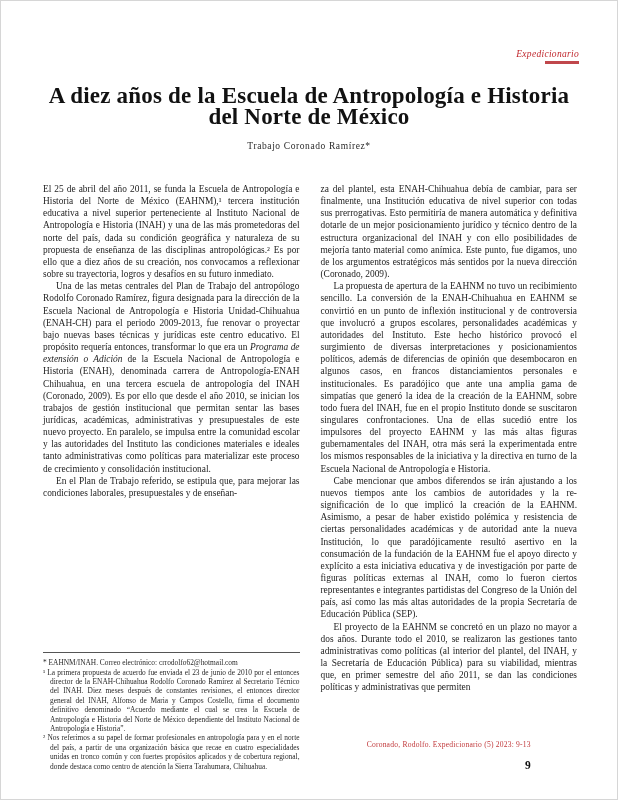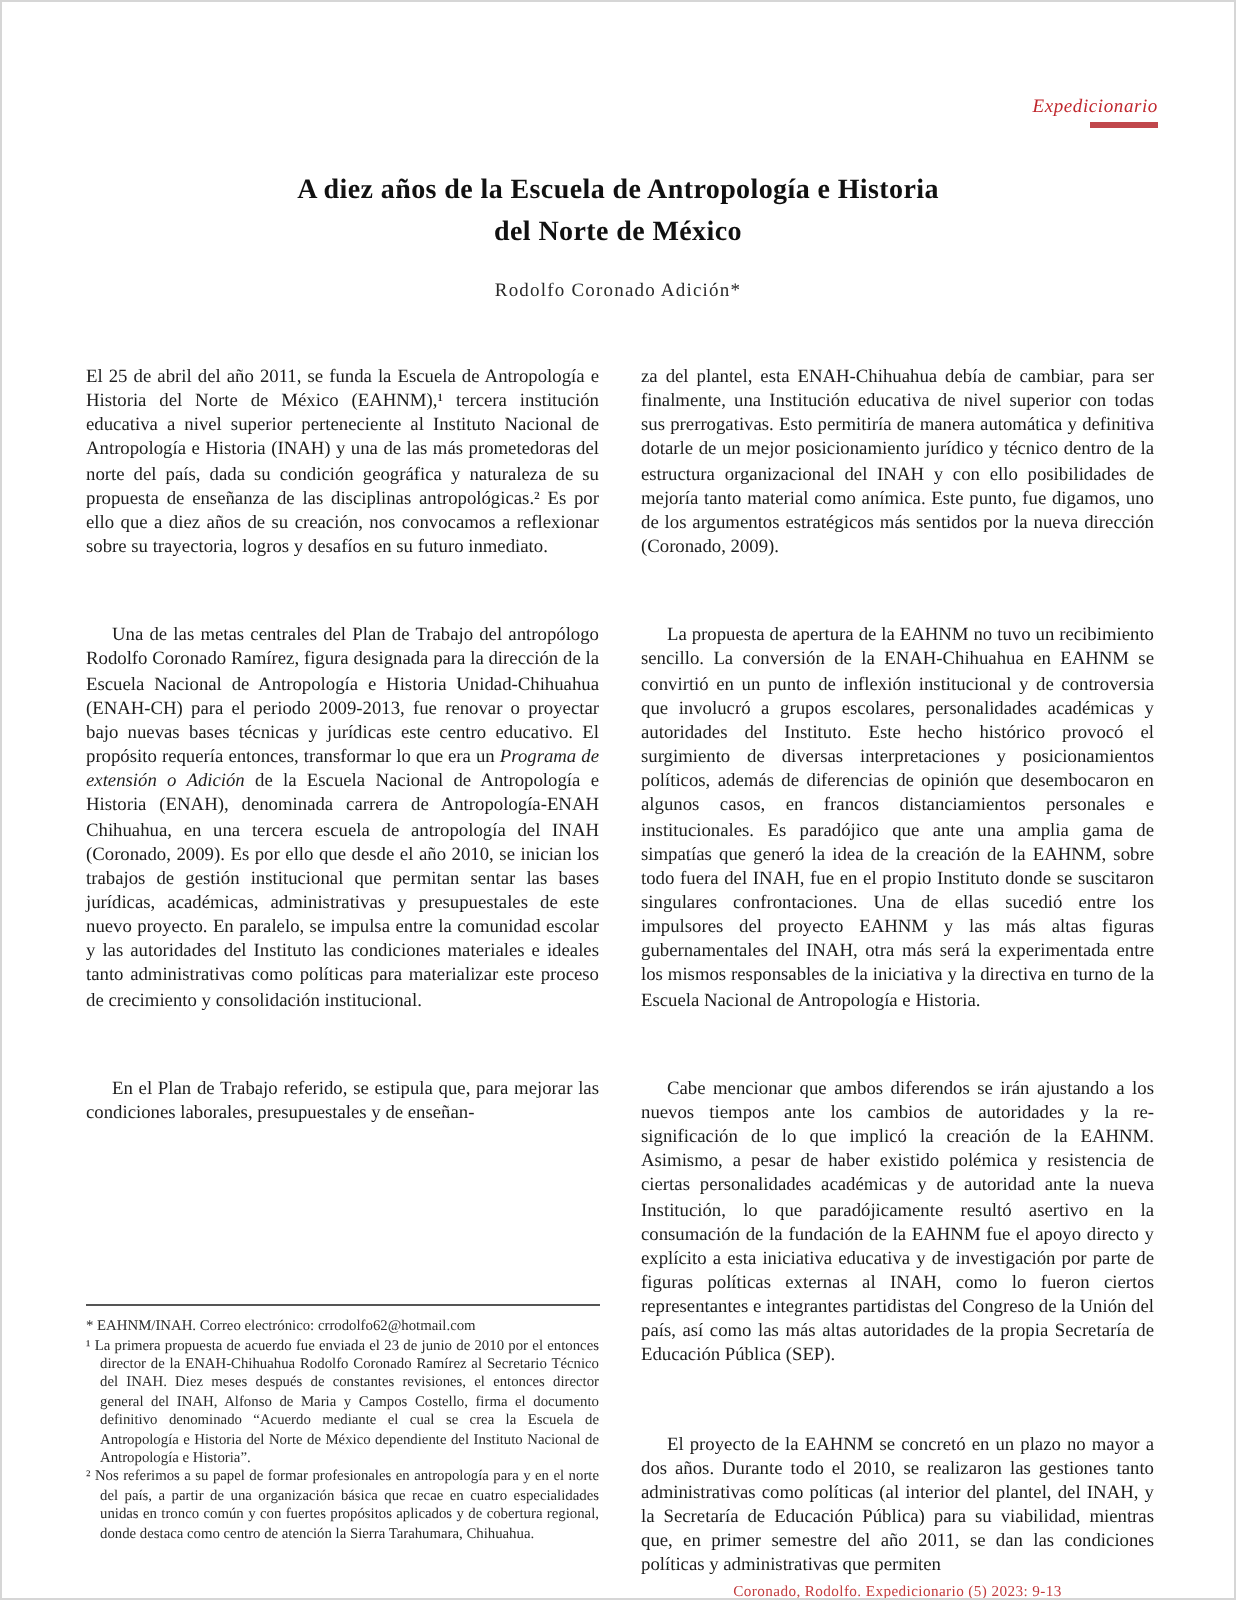--- a/index.html
+++ b/index.html
@@ -29,41 +29,41 @@
   .logo-subline{
     margin-top:1px;
     margin-left:auto;
     width:34px;height:3px;
     background:#b5272d;
     opacity:.85;
   }
   
   .header{position:absolute;top:84px;left:0;right:0;text-align:center;}
   .title{
-    font-size:14px;font-weight:bold;color:#111;
+    font-size:23px;font-weight:bold;color:#111;
     line-height:21px;letter-spacing:.2px;margin:0;
   }
   .author{
     margin-top:14px;
     font-size:9.5px;color:#2a2a2a;letter-spacing:.6px;
   }
   
   .columns{
     position:absolute;top:182px;left:42px;right:40px;bottom:28px;
     display:flex;gap:21px;
   }
   .col{
     flex:1 1 0;min-width:0;
     display:flex;flex-direction:column;
     font-size:9.4px;line-height:12.15px;
     text-align:justify;
     align-items:center;
   }
   .col p{margin:0;}
-  .col p.indent{text-indent:13px;margin-top:32px;}
+  .col p.indent{text-indent:13px;}
   .ital{font-style:italic;}
   
   .footnotes{margin-top:auto;}
   .fn-rule{border:0;border-top:0.7px solid #555;margin:0 0 5px 0;width:100%;}
   .fn{
     font-size:7.4px;line-height:9.4px;text-align:justify;
     padding-left:7px;text-indent:-7px;margin:0;color:#2a2a2a;
   }
   
   .col-footer{margin-top:auto;text-align:right;}
@@ -84,21 +84,21 @@
   <div class="logo">
     <div class="logo-script">Expedicionario</div>
     <div class="logo-subline"></div>
   </div>
 
   <div class="header">
     <h1 class="title">
       <span>A diez años de la Escuela de Antropología e Historia</span><br>
       <span>del Norte de México</span>
     </h1>
-    <div class="author">Rodolfo Coronado Adición*</div>
+    <div class="author">Trabajo Coronado Ramírez*</div>
   </div>
 
   <div class="columns">
 
     <div class="col">
       <p>El 25 de abril del año 2011, se funda la Escuela de Antropología e Historia del Norte de México (EAHNM),¹ tercera institución educativa a nivel superior perteneciente al Instituto Nacional de Antropología e Historia (INAH) y una de las más prometedoras del norte del país, dada su condición geográfica y naturaleza de su propuesta de enseñanza de las disciplinas antropológicas.² Es por ello que a diez años de su creación, nos convocamos a reflexionar sobre su trayectoria, logros y desafíos en su futuro inmediato.</p>
       <p class="indent"><span>Una de las metas centrales del Plan de Trabajo del antropólogo Rodolfo Coronado Ramírez, figura designada para la dirección de la Escuela Nacional de Antropología e Historia Unidad-Chihuahua (ENAH-CH) para el periodo 2009-2013, fue renovar o proyectar bajo nuevas bases técnicas y jurídicas este centro educativo. El propósito requería entonces, transformar lo que era un </span><span class="ital">Programa de extensión o Adición</span><span> de la Escuela Nacional de Antropología e Historia (ENAH), denominada carrera de Antropología-ENAH Chihuahua, en una tercera escuela de antropología del INAH (Coronado, 2009). Es por ello que desde el año 2010, se inician los trabajos de gestión institucional que permitan sentar las bases jurídicas, académicas, administrativas y presupuestales de este nuevo proyecto. En paralelo, se impulsa entre la comunidad escolar y las autoridades del Instituto las condiciones materiales e ideales tanto administrativas como políticas para materializar este proceso de crecimiento y consolidación institucional.</span></p>
       <p class="indent">En el Plan de Trabajo referido, se estipula que, para mejorar las condiciones laborales, presupuestales y de enseñan-</p>
 
       <div class="footnotes">

